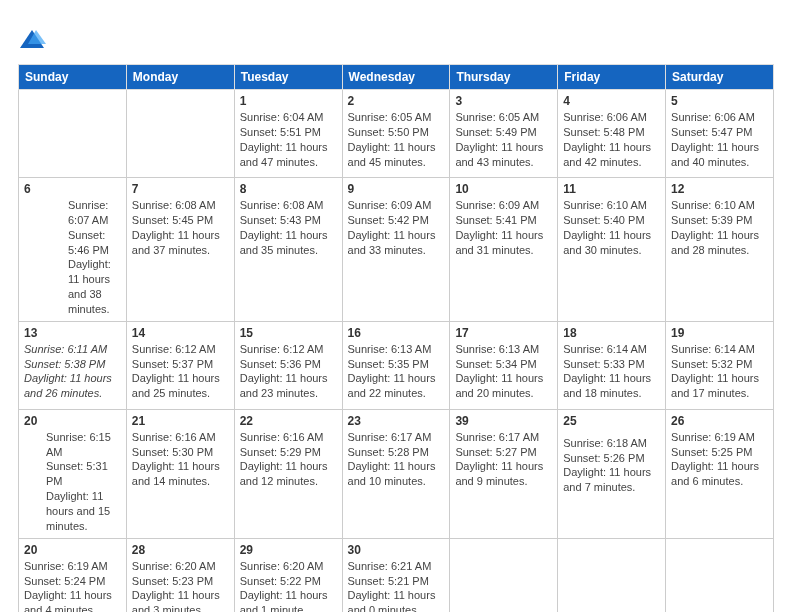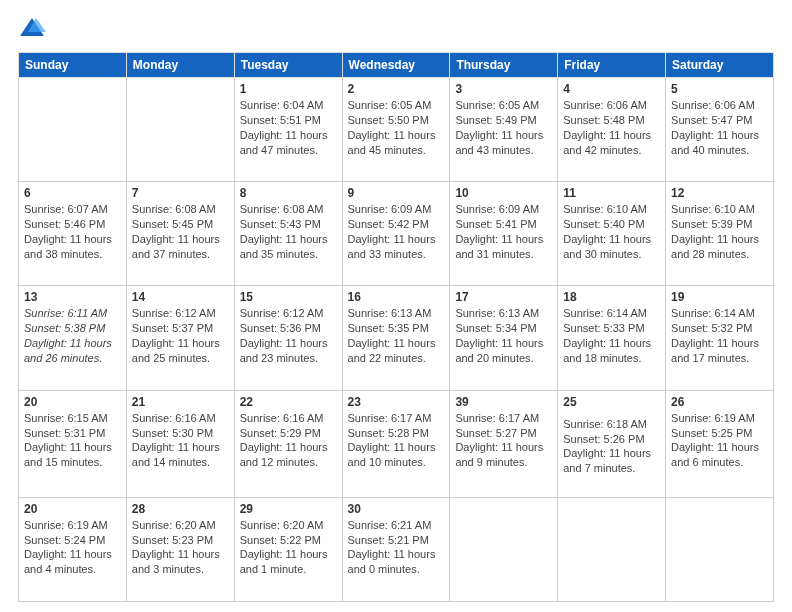--- a/index.html
+++ b/index.html
@@ -6,21 +6,21 @@
     body {
       font-family: Arial, sans-serif;
       background: #fff;
       width: 792px;
       height: 612px;
       overflow: hidden;
     }
     .page {
       width: 792px;
       height: 612px;
-      padding: 14px 18px 10px 18px;
+      padding: 26px 18px 10px 18px;
       display: flex;
       flex-direction: column;
     }
     .header {
       display: flex;
       justify-content: space-between;
       align-items: flex-start;
       margin-bottom: 10px;
     }
     .logo {
@@ -163,21 +163,21 @@
           <td>
             <span class="day-num">5</span>
             <div class="day-info" style="white-space: pre-line;">Sunrise: 6:06 AM
 Sunset: 5:47 PM
 Daylight: 11 hours and 40 minutes.</div>
           </td>
         </tr>
         <tr>
           <td>
             <span class="day-num">6</span>
-            <div class="day-info" style="white-space: pre-line;">Sunrise: 6:07 AM
+            <div class="day-info" style="white-space: pre-line; margin-left: 44px;">Sunrise: 6:07 AM
 Sunset: 5:46 PM
 Daylight: 11 hours and 38 minutes.</div>
           </td>
           <td>
             <span class="day-num">7</span>
             <div class="day-info" style="white-space: pre-line;">Sunrise: 6:08 AM
 Sunset: 5:45 PM
 Daylight: 11 hours and 37 minutes.</div>
           </td>
           <td>
@@ -251,21 +251,21 @@
           <td>
             <span class="day-num">19</span>
             <div class="day-info" style="white-space: pre-line;">Sunrise: 6:14 AM
 Sunset: 5:32 PM
 Daylight: 11 hours and 17 minutes.</div>
           </td>
         </tr>
         <tr>
           <td>
             <span class="day-num">20</span>
-            <div class="day-info" style="white-space: pre-line;">Sunrise: 6:15 AM
+            <div class="day-info" style="white-space: pre-line; margin-left: 22px;">Sunrise: 6:15 AM
 Sunset: 5:31 PM
 Daylight: 11 hours and 15 minutes.</div>
           </td>
           <td>
             <span class="day-num">21</span>
             <div class="day-info" style="white-space: pre-line;">Sunrise: 6:16 AM
 Sunset: 5:30 PM
 Daylight: 11 hours and 14 minutes.</div>
           </td>
           <td>

